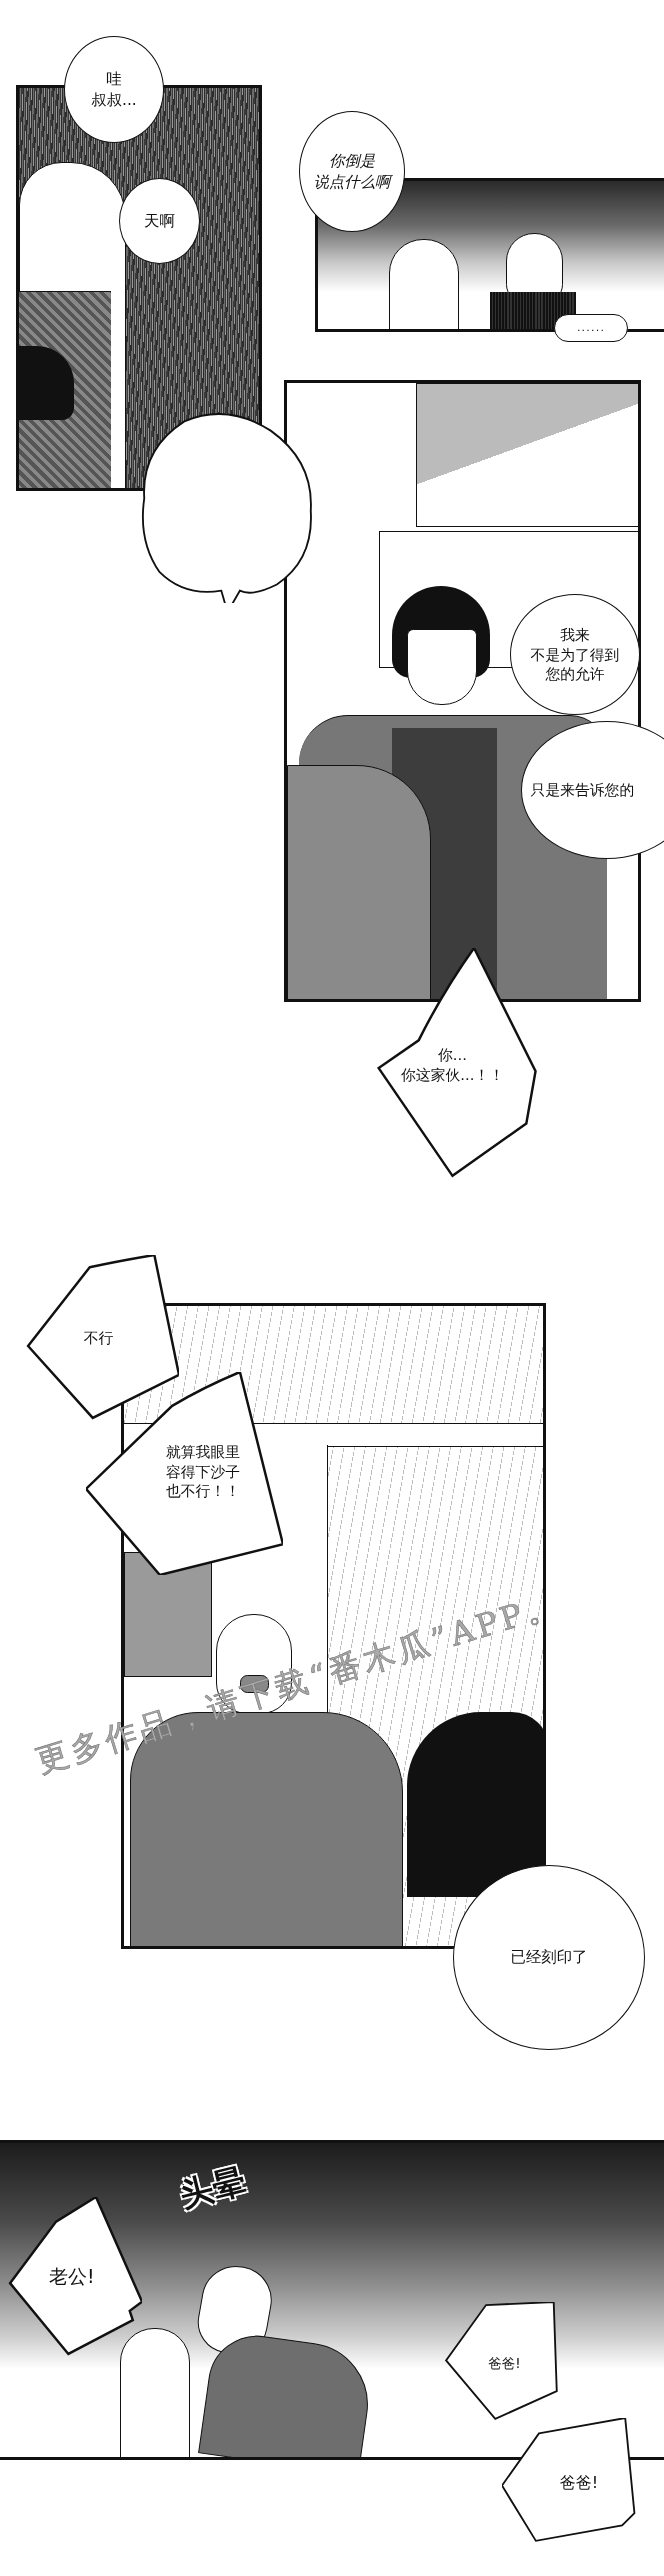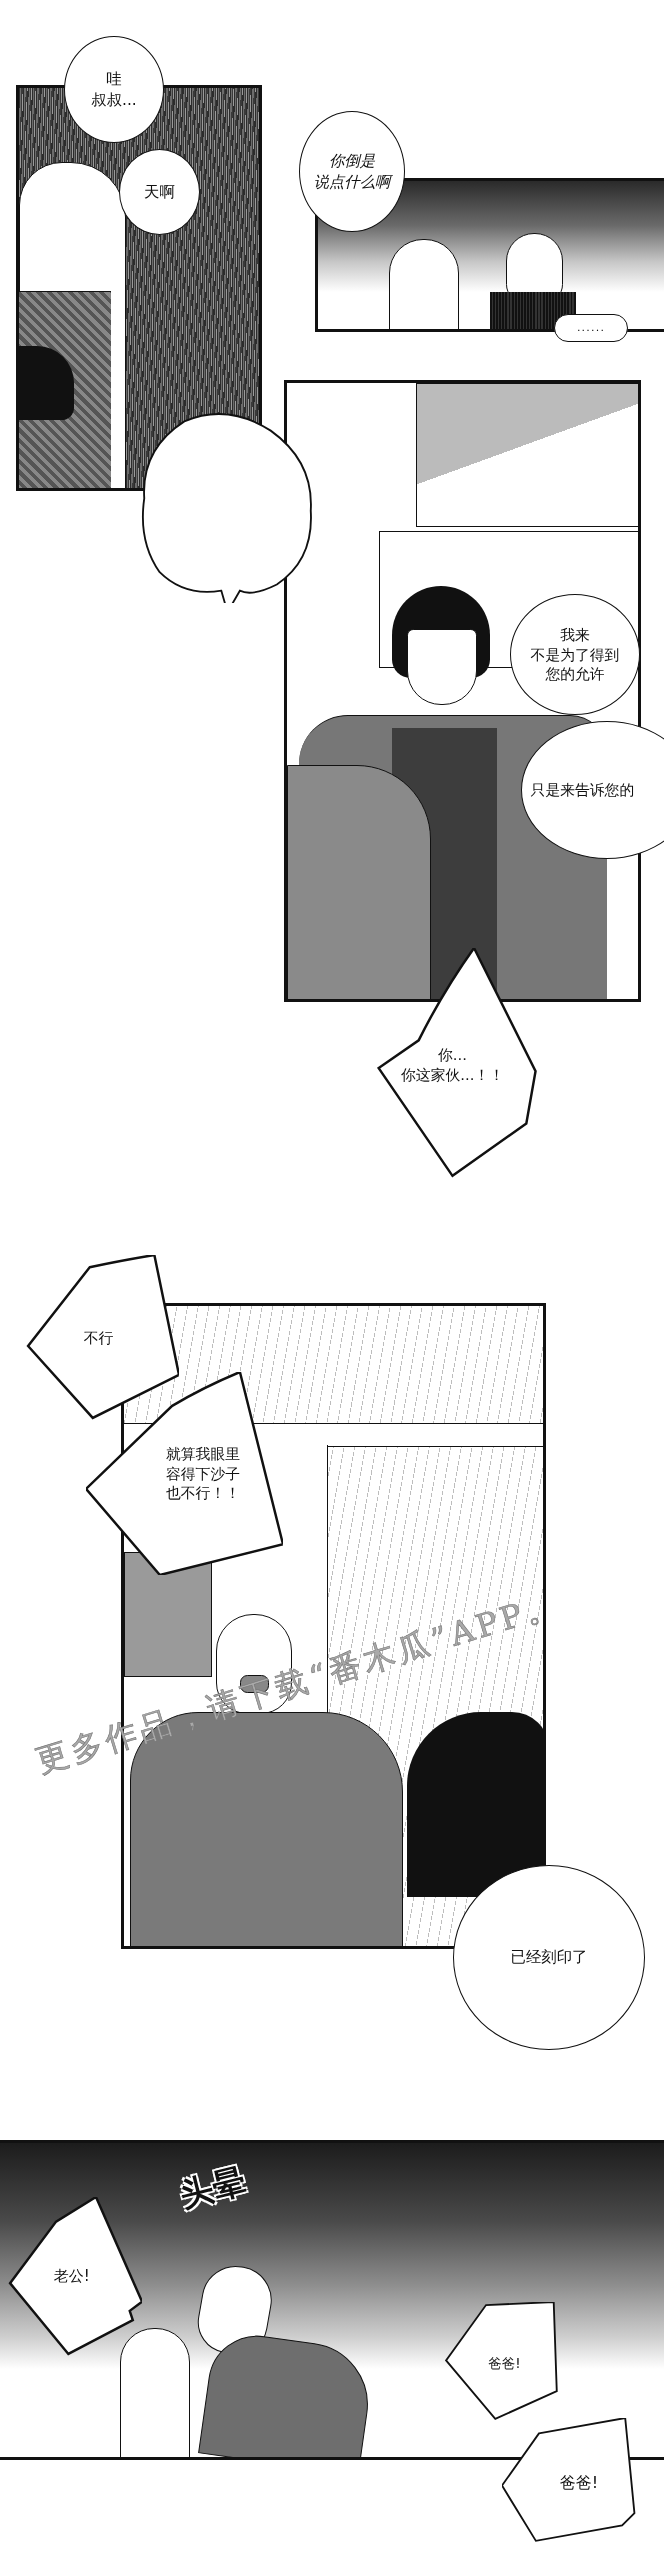--- a/index.html
+++ b/index.html
@@ -24,21 +24,21 @@
 <body>
 
 <div class="panel" style="left:16px; top:85px; width:246px; height:406px;
             background: repeating-linear-gradient(92deg, #2c2c2c 0 1.2px, #6c6c6c 1.2px 2.5px, #3a3a3a 2.5px 3.7px, #9a9a9a 3.7px 4.3px);">
   <div class="fig" style="left:0; top:74px; width:105px; height:332px; background:#fff; border-radius:43px 55px 0 0; border:1.8px solid #111;"></div>
   <div class="fig" style="left:0; top:203px; width:92px; height:203px; background:repeating-linear-gradient(45deg,#555 0 3.7px,#888 3.7px 7.4px); border-top:1.8px solid #111;"></div>
   <div class="fig" style="left:0; top:258px; width:55px; height:74px; background:#111; border-radius:0 37px 12.3px 0;"></div>
 </div>
 <div class="bubble round" style="left:64px; top:36px; width:100px; height:107px;">哇
 叔叔...</div>
-<div class="bubble round" style="left:119px; top:149px; width:81px; height:86px;">天啊</div>
+<div class="bubble round" style="left:119px; top:178px; width:81px; height:86px;">天啊</div>
 
 <div class="panel" style="left:315px; top:178px; width:350px; height:154px;
             background: linear-gradient(#2a2a2a 0%, #6a6a6a 30%, #c8c8c8 55%, #ffffff 75%); border-right:none;">
   <div class="fig" style="left:71px; top:58px; width:68px; height:98px; background:#fff; border:1.8px solid #111; border-radius:34px 34px 6.2px 6.2px;"></div>
   <div class="fig" style="left:188px; top:52px; width:55px; height:68px; background:#fff; border:1.8px solid #111; border-radius:28px 28px 18.5px 18.5px;"></div>
   <div class="fig" style="left:172px; top:111px; width:86px; height:43px; background:repeating-linear-gradient(90deg,#111 0 1.8px,#333 1.8px 3.1px);"></div>
 </div>
 <div class="bubble round" style="left:299px; top:111px; width:106px; height:121px;font-style:italic;">你倒是
 说点什么啊</div>
 <div class="bubble" style="left:554px; top:314px; width:74px; height:28px; border-radius:14.8px; font-size:11px; letter-spacing:1.2px;">......</div>
@@ -83,39 +83,39 @@
 <div class="bubble spiky" style="left:24.6px; top:1255px; width:154px; height:166px;">
   <svg viewBox="0 0 250 270" preserveAspectRatio="none">
     <path d="M210,0 L250,195 L110,265 L5,148 L105,20 Q150,10 210,0 Z" fill="#fff" stroke="#111" stroke-width="4"></path>
   </svg>
   <span style="font-size:14.8px; margin-left:-6.2px;">不行</span>
 </div>
 <div class="bubble spiky" style="left:86px; top:1372px; width:197px; height:203px;">
   <svg viewBox="0 0 320 330" preserveAspectRatio="none">
     <path d="M250,0 L320,280 L120,330 L0,190 L140,55 Q190,25 250,0 Z" fill="#fff" stroke="#111" stroke-width="4"></path>
   </svg>
-  <span style="font-size:14.8px; text-align:left; margin-left:37px;">就算我眼里
+  <span style="font-size:14.8px; text-align:left; margin-left:37px;font-family:Liberation Mono, monospace;">就算我眼里
 容得下沙子
 也不行！！</span>
 </div>
 <div class="bubble round" style="left:453px; top:1865px; width:192px; height:185px; font-size:15.4px;">已经刻印了</div>
 <div class="watermark">更多作品，请下载“番木瓜”APP。</div>
 
 <div class="panel" style="left:-3.1px; top:2140px; width:671px; height:320px; border-left:none; border-right:none;
             background: linear-gradient(#1c1c1c 0%, #4a4a4a 25%, #8d8d8d 45%, #cfcfcf 62%, #ffffff 72%);">
   <div class="fig" style="left:123px; top:185px; width:68px; height:135px; background:#fff; border:1.8px solid #111; border-radius:34px 34px 6.2px 6.2px;"></div>
   <div class="fig" style="left:203px; top:123px; width:68px; height:86px; background:#fff; border:1.8px solid #111; border-radius:34px 34px 31px 31px; transform:rotate(10deg);"></div>
   <div class="fig" style="left:209px; top:197px; width:160px; height:123px; background:#6e6e6e; border:1.8px solid #111; border-radius:49px 62px 0 0; transform:rotate(8deg);"></div>
 </div>
 <div class="sfx" style="left:180px; top:2166px;">头晕</div>
 <div class="bubble spiky" style="left:7.4px; top:2197px; width:135px; height:160px;">
   <svg viewBox="0 0 220 260" preserveAspectRatio="none">
     <path d="M145,0 L220,170 L200,185 L205,200 L100,255 L5,140 L80,40 Z" fill="#fff" stroke="#111" stroke-width="4"></path>
   </svg>
-  <span style="font-size:15px; margin-left:-6.2px;">老公!</span>
+  <span style="font-size:19px; margin-left:-6.2px;">老公!</span>
 </div>
 <div class="bubble spiky" style="left:443px; top:2302px; width:123px; height:123px;">
   <svg viewBox="0 0 200 200" preserveAspectRatio="none">
     <path d="M70,5 L180,0 L185,145 L85,190 L5,95 Z" fill="#fff" stroke="#111" stroke-width="3"></path>
   </svg>
   <span style="font-size:13.5px;">爸爸!</span>
 </div>
 <div class="bubble spiky" style="left:502px; top:2418px; width:154px; height:129px;">
   <svg viewBox="0 0 250 210" preserveAspectRatio="none">
     <path d="M60,25 L200,0 L215,155 L195,175 L55,200 L0,110 Z" fill="#fff" stroke="#111" stroke-width="3"></path>

